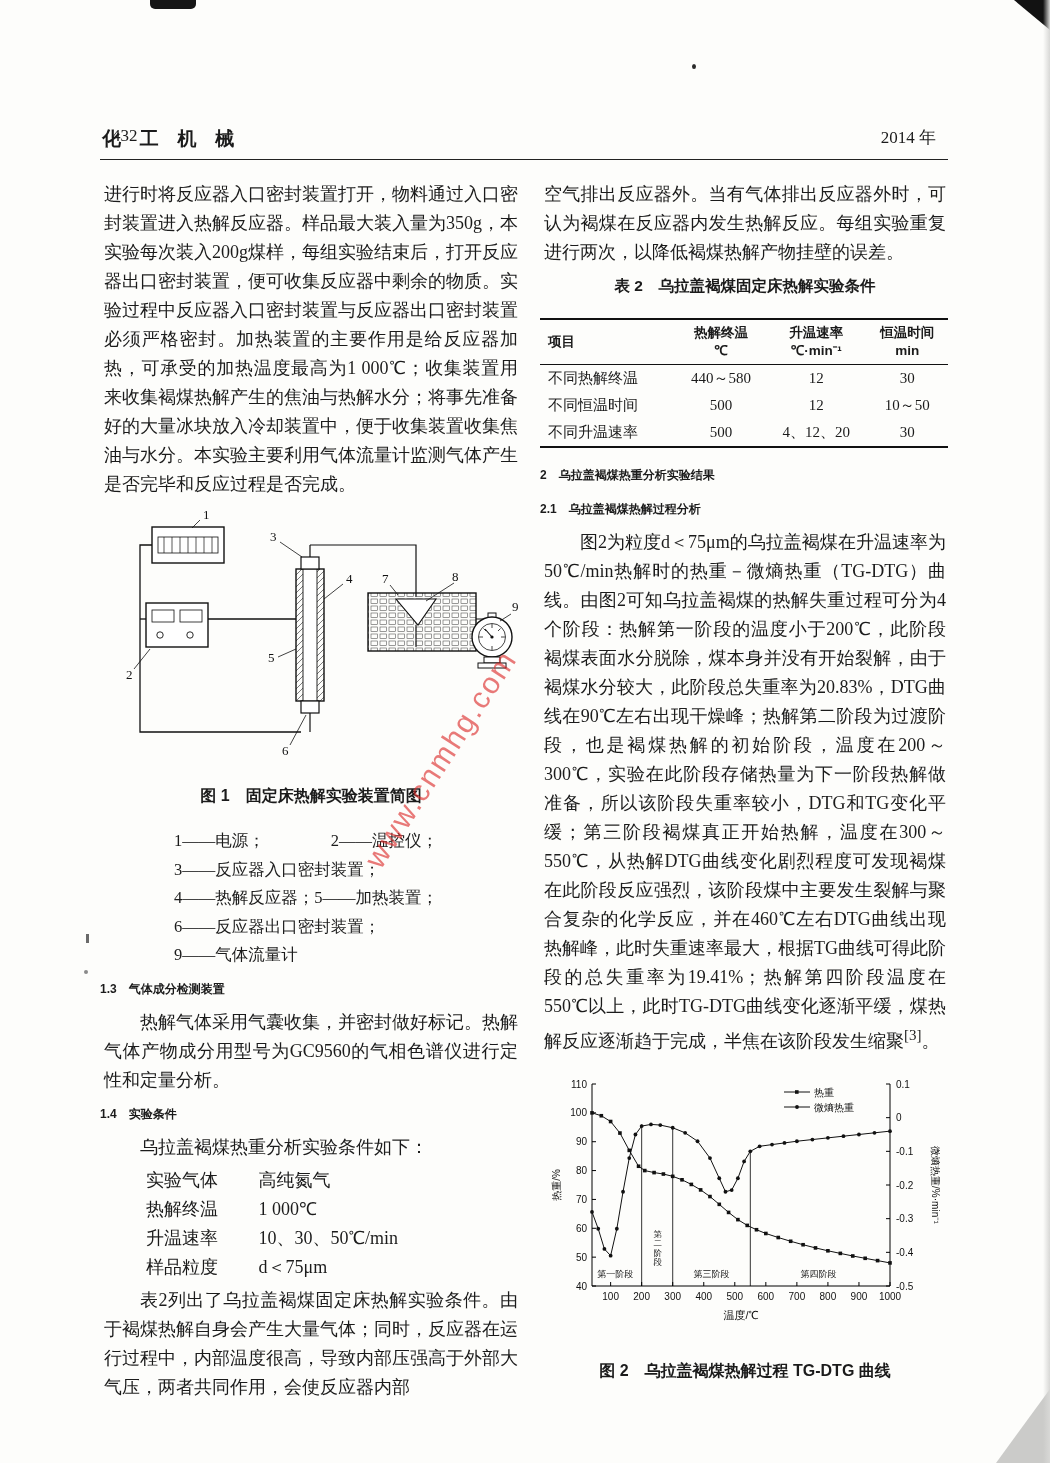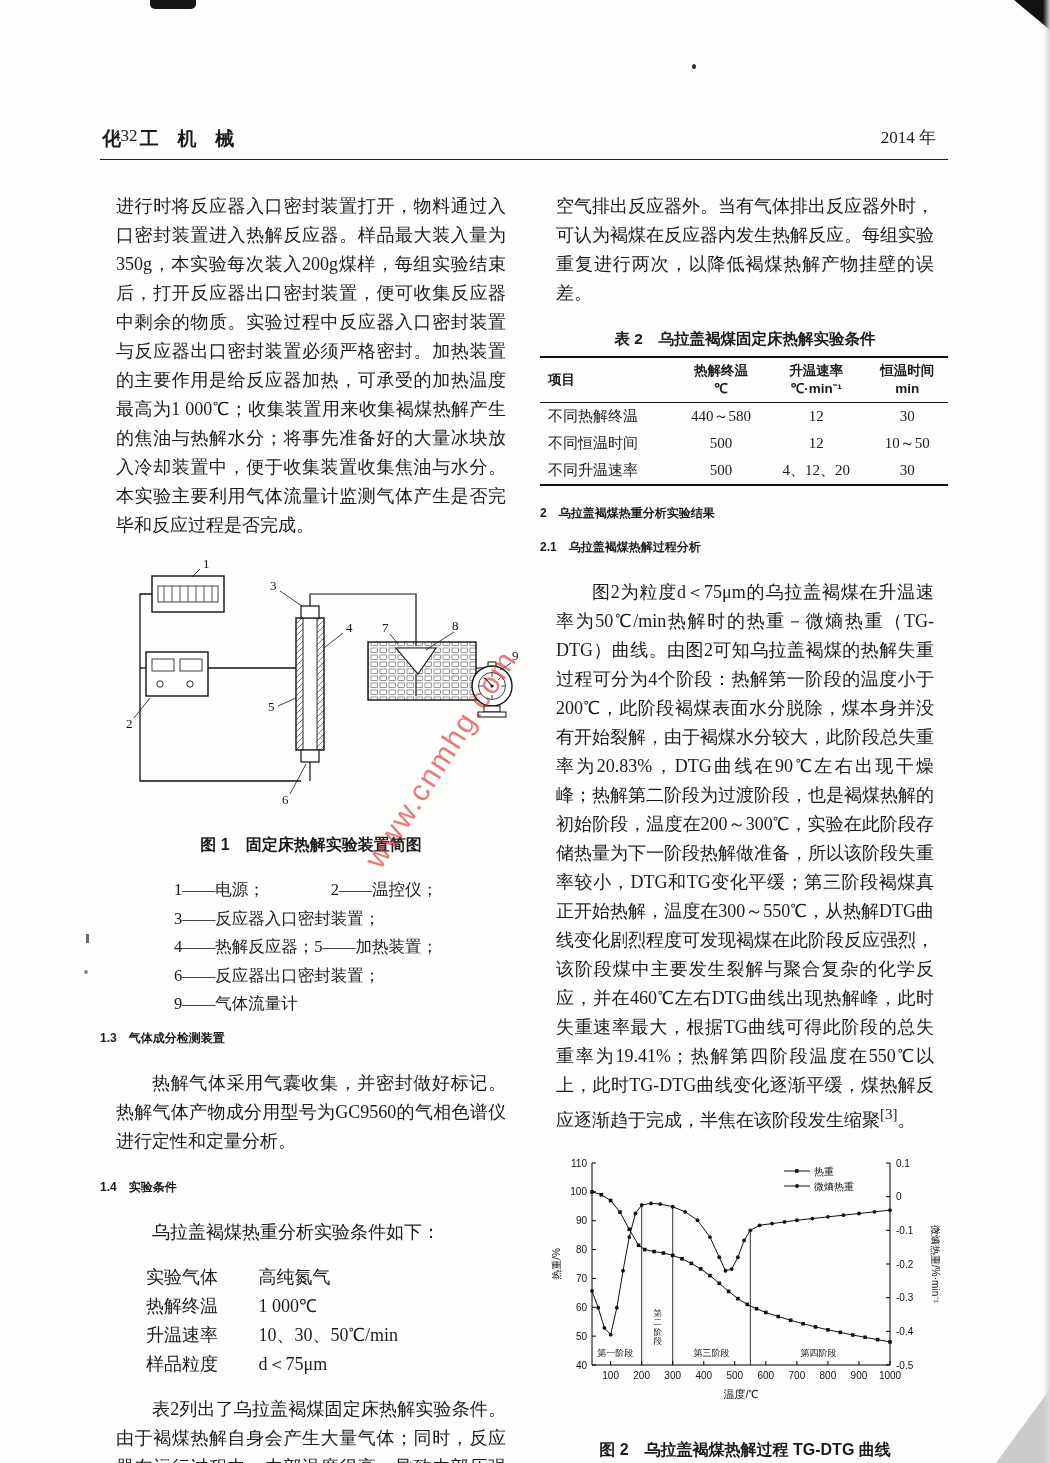--- a/index.html
+++ b/index.html
@@ -8,30 +8,30 @@
   
   .hdr{position:absolute;top:126px;left:102px;width:846px;height:26px;font-size:17px;}
   .hdr .pageno{position:absolute;left:10px;top:0;}
   .hdr .journal{position:absolute;left:0;right:0;text-align:left;font-weight:bold;font-size:19px;letter-spacing:7px;}
   .hdr .year{position:absolute;right:12px;top:0;}
   .hdr-rule{position:absolute;top:159px;left:100px;width:848px;border-top:1.8px solid #222;}
   
   .col{position:absolute;top:176px;}
   .col-l{left:100px;width:422px;}
   .col-r{left:540px;width:410px;}
-  p.body{margin:16px;font-size:18px;line-height:29px;text-align:justify;}
+  p.body{margin:4px;font-size:18px;line-height:29px;text-align:justify;}
   p.indent{text-indent:2em;}
   .sec-h{font-family:Liberation Sans, sans-serif;font-weight:bold;font-size:12px;line-height:30px;margin-top:4px;}
   .fig-cap{font-family:"Liberation Sans",sans-serif;font-weight:bold;font-size:16px;line-height:30px;text-align:center;}
   .fig-legend{padding-left:74px;font-size:16.5px;line-height:28.5px;margin-top:16px;}
   .cond{padding-left:46px;font-size:18px;line-height:29px;}
   .cond-label{display:inline-block;width:108px;}
   
   .tbl-title{font-family:"Liberation Sans",sans-serif;font-weight:bold;font-size:15.5px;line-height:30px;text-align:center;margin-top:4px;}
-  table.tbl{width:408px;border-collapse:collapse;border-top:2px solid #111;border-bottom:2px solid #111;margin-top:2px;}
+  table.tbl{width:408px;border-collapse:collapse;border-top:2px solid #111;border-bottom:2px solid #111;margin-top:17px;}
   table.tbl thead tr{border-bottom:1px solid #111;}
   table.tbl th{font-family:"Liberation Sans",sans-serif;font-weight:bold;font-size:13.5px;line-height:18px;padding:4px 2px;vertical-align:middle;text-align:center;}
   table.tbl td{font-size:15px;line-height:27px;text-align:center;padding:0 2px;}
   table.tbl .c0{text-align:left;padding-left:8px;width:126px;}
   
   .fig1-wrap{margin-top:8px;}
   svg text{font-family:"Liberation Sans",sans-serif;fill:#111;}
   svg text.mk{font-family:"Liberation Serif",serif;font-size:13px;}
   .fig2-wrap{margin-top:16px;margin-left:8px;}
   .fig2-cap{font-family:"Liberation Sans",sans-serif;font-weight:bold;font-size:16px;line-height:30px;text-align:center;margin-top:28px;}

